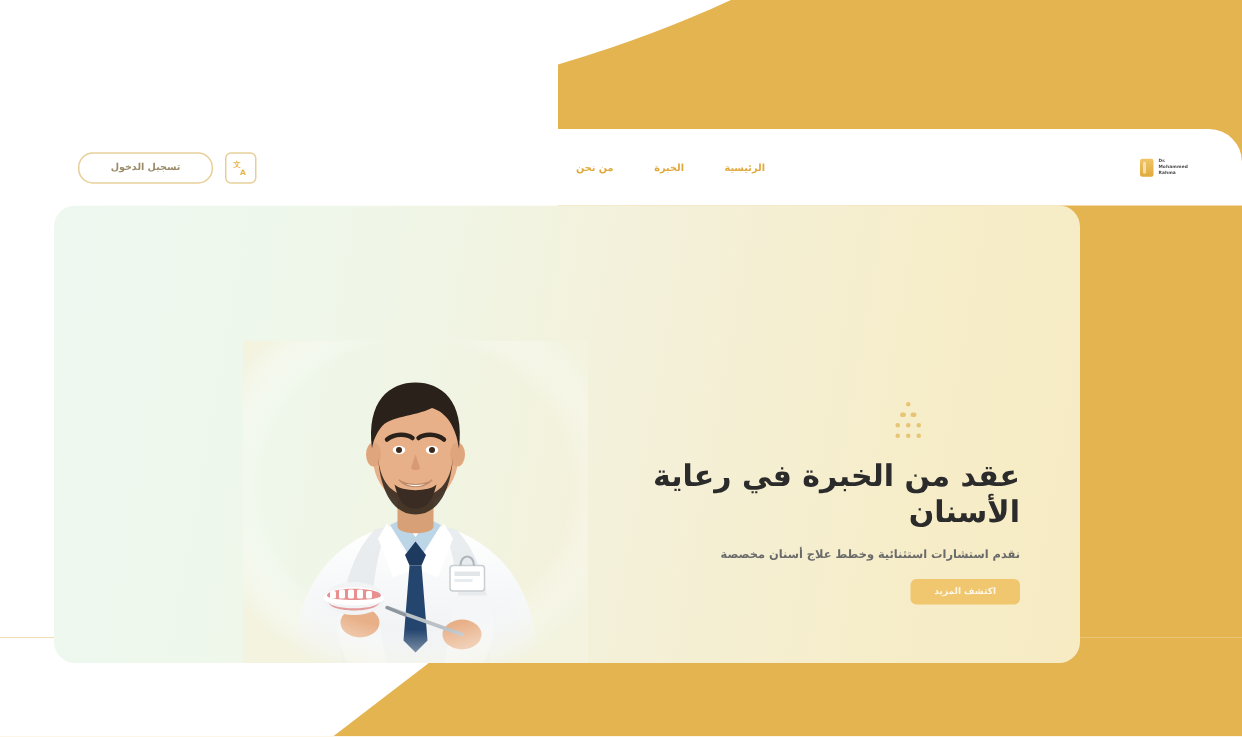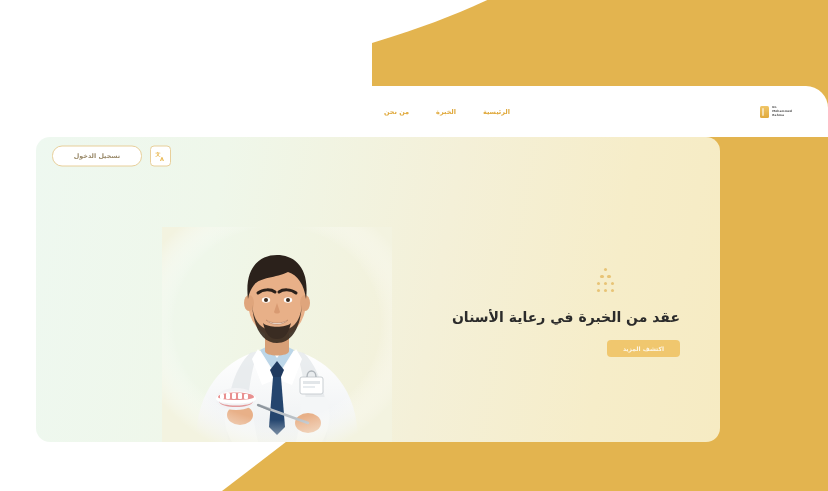--- a/index.html
+++ b/index.html
@@ -75,21 +75,21 @@
   }
   .nav-item{
     font-size:6.5px; color:#e0a93c; white-space:nowrap; letter-spacing:.1px;
     cursor:pointer; font-weight:600;margin-left:16px;
   }
   .nav-item.active{color:#e0a93c;}
 
   
   .left-cluster{
     position:absolute; left:52px; top:50%; transform:translateY(-50%);
-    display:flex; align-items:center; gap:8px; direction:ltr;margin-top:44px;
+    display:flex; align-items:center; gap:8px; direction:ltr;
   }
   .login-btn{
     height:19px; min-width:66px; padding:0 11px;
     border:1px solid #e8cf9a; border-radius:10px;
     background:#fff; color:#9a8a6a;
     font-size:6.4px; font-weight:600;
     display:flex; align-items:center; justify-content:center;
     cursor:pointer; white-space:nowrap; letter-spacing:.1px;
   }
   .lang-btn{
@@ -113,21 +113,21 @@
   }
   .dots .row{display:flex;gap:3.5px;}
   .dot{width:3.4px;height:3.4px;border-radius:50%;background:#e8c477;}
 
   
   .hero-text{
     position:absolute; right:40px; top:168px; width:280px;
     text-align:right; direction:rtl;
   }
   .hero-title{
-    font-size:14px; line-height:24px; font-weight:700;
+    font-size:20px; line-height:24px; font-weight:700;
     color:#2b2b2b; margin:0; letter-spacing:0;
   }
   .hero-sub{
     font-size:7.6px; line-height:11px; color:#6a6a6a;
     margin:11px 0 0 0; font-weight:600;
   }
   .cta-wrap{display:flex;justify-content:flex-start;margin-top:11px;}
   .cta-btn{
     height:17px; padding:0 16px; border:none; border-radius:4px;
     background:#f0c76e; color:#fdf6e6;
@@ -203,20 +203,21 @@
       </div>
       <div class="row">
         <span class="dot"></span>
         <span class="dot"></span>
         <span class="dot"></span>
       </div>
     </div>
 
     <div class="hero-text">
       <h1 class="hero-title">عقد من الخبرة في رعاية الأسنان</h1>
+      <p class="hero-sub">نقدم استشارات استثنائية وخطط علاج أسنان مخصصة</p>
       <div class="cta-wrap">
         <button class="cta-btn">اكتشف المزيد</button>
       </div>
     </div>
 
     <div class="doctor">
       <svg viewBox="0 0 230 215" xmlns="http://www.w3.org/2000/svg">
         <defs>
           <clipPath id="clipBody">
               <rect x="0" y="0" width="230" height="215"></rect>

